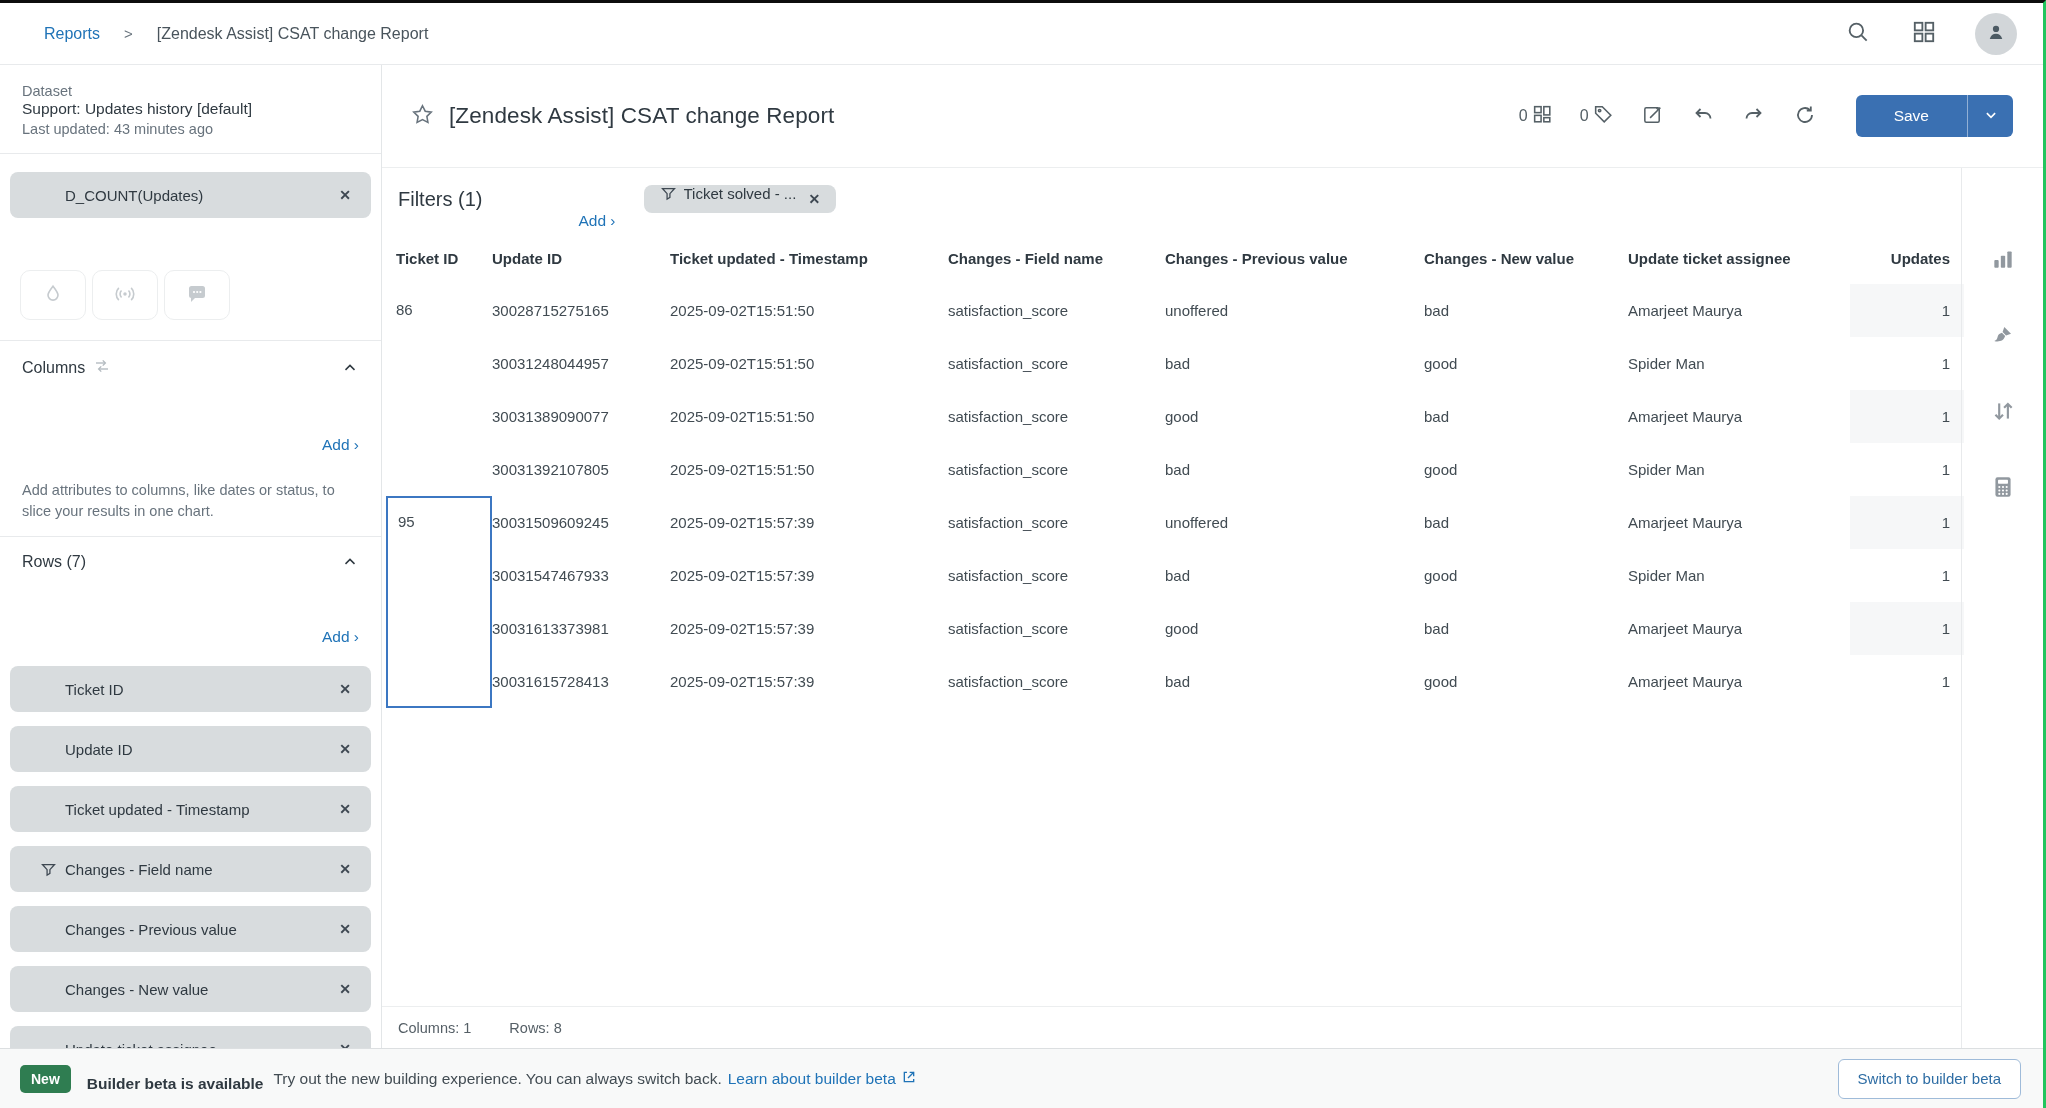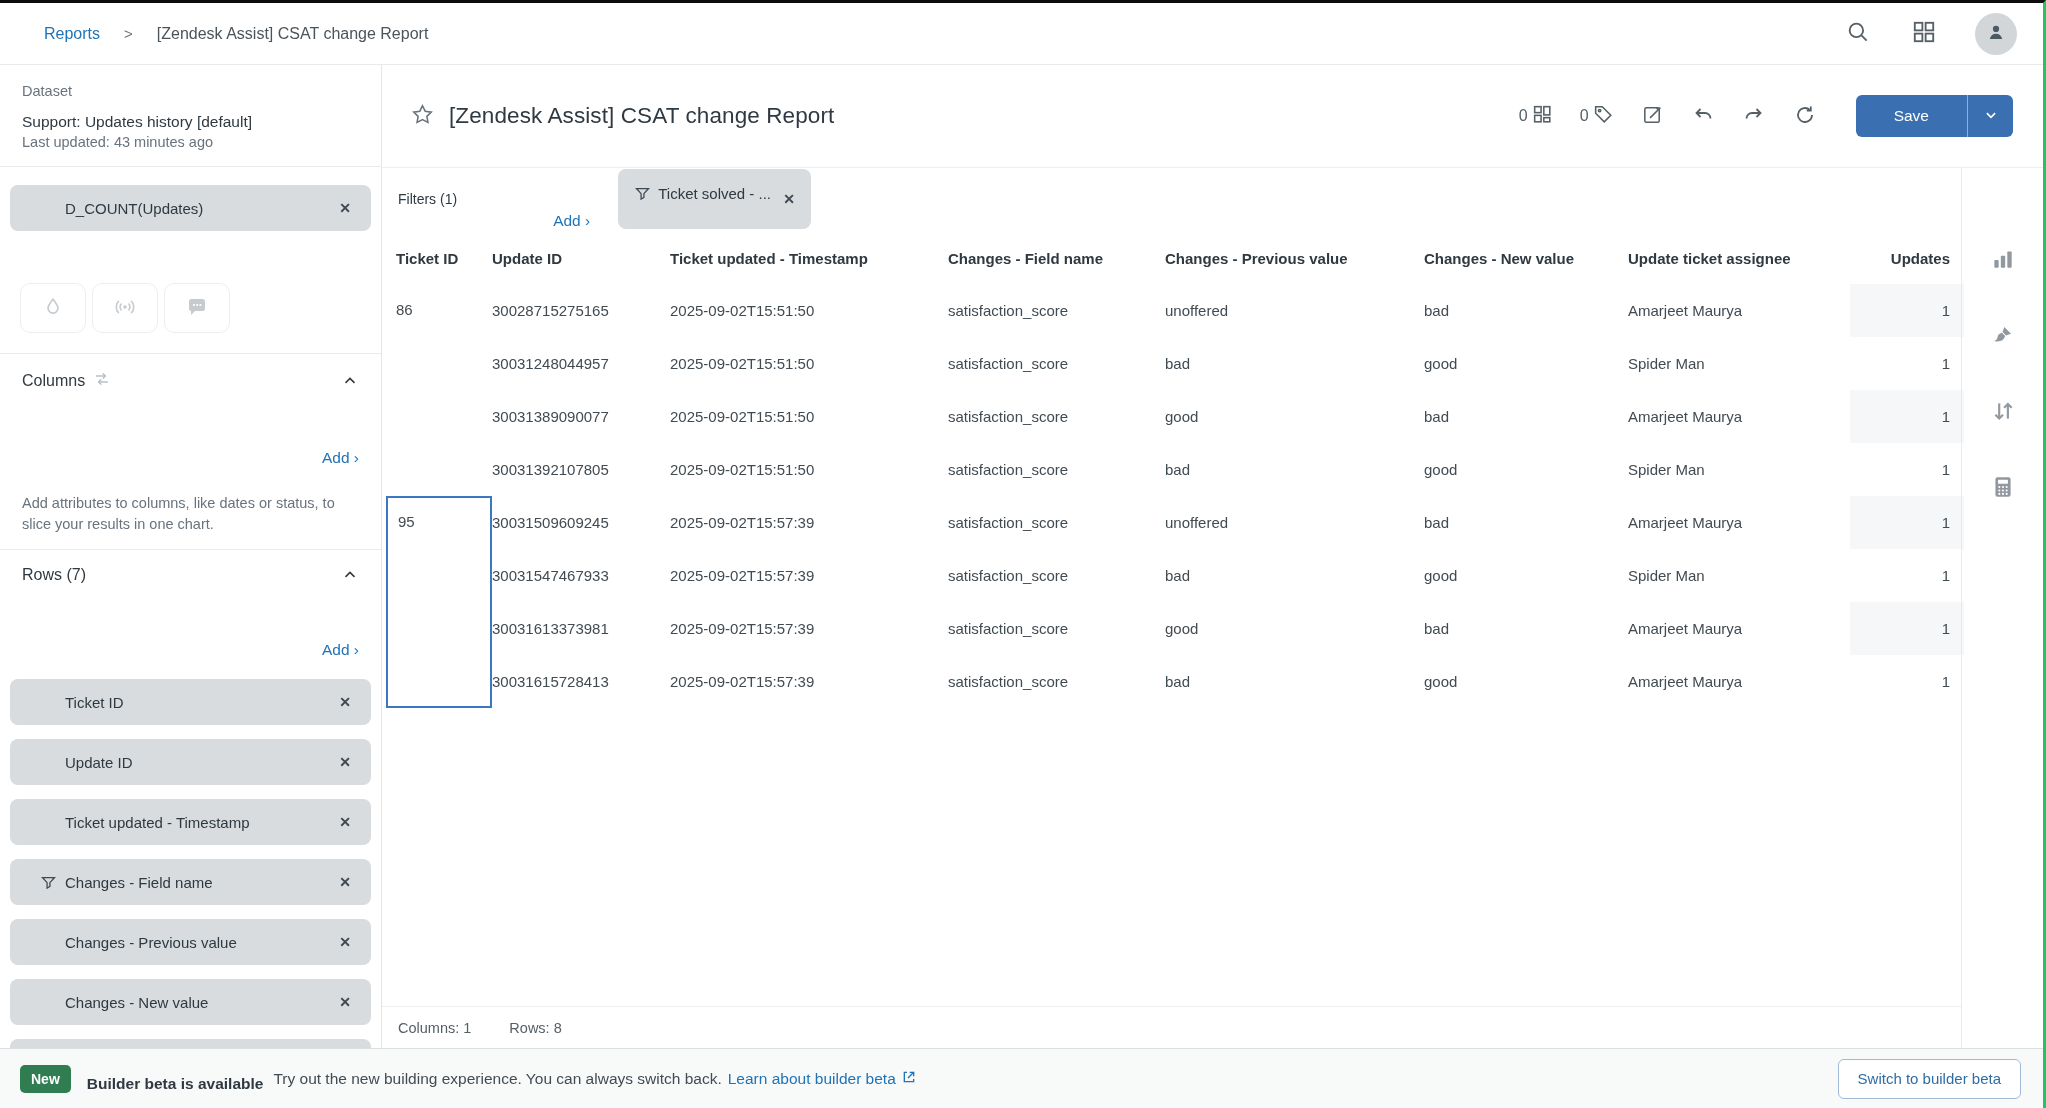--- a/index.html
+++ b/index.html
@@ -18,21 +18,21 @@
   .icon-btn { background:none; border:none; cursor:pointer; display:flex; align-items:center; justify-content:center; padding:2px; }
   .avatar { width:42px; height:42px; border-radius:50%; background:#d2d6d9; display:flex; align-items:center; justify-content:center; cursor:pointer; }
 
   
   .middle { flex:1 1 auto; display:flex; min-height:0; }
   .sidebar { width:382px; flex:0 0 382px; border-right:1px solid #e3e6e8; background:#fff; overflow:hidden; }
   .content { flex:1 1 auto; display:flex; flex-direction:column; min-width:0; }
 
   
   .dataset { padding:18px 22px 16px 22px; }
-  .ds-label { font-size:14.5px; color:#68737d; margin-bottom:14px; }
+  .ds-label { font-size:14.5px; color:#68737d; margin-bottom:1px; }
   .ds-name { font-size:15.5px; color:#2f3941; margin-bottom:3px; }
   .ds-updated { font-size:14.5px; color:#68737d; }
   .sb-divider { border-top:1px solid #e8eaec; }
   .metric-wrap { padding:18px 10px 10px 10px; }
   .chip { position:relative; background:#d8dcde; border-radius:8px; height:46px; display:flex; align-items:center;
           padding:0 44px 0 30px; margin-bottom:16px; cursor:pointer; }
   .chip-icon { width:25px; display:flex; align-items:center; }
   .chip-label { font-size:15px; color:#2f3941; white-space:nowrap; overflow:hidden; }
   .chip-close { position:absolute; right:20px; top:50%; transform:translateY(-50%); border:none; background:none;
                 font-size:14px; font-weight:bold; color:#3e4852; cursor:pointer; line-height:1; }
@@ -63,23 +63,23 @@
                 display:flex; align-items:center; justify-content:center; }
 
   
   .content-body { flex:1 1 auto; display:flex; min-height:0; }
   .panel { flex:1 1 auto; display:flex; flex-direction:column; min-width:0; }
   .rail { width:82px; flex:0 0 82px; border-left:1px solid #e8eaec; display:flex; flex-direction:column;
           align-items:center; padding-top:76px; gap:43px; }
   .rail .icon-btn { opacity:.95; }
 
   .filters-row { height:62px; flex:0 0 62px; display:flex; align-items:center; padding-left:16px; }
-  .filters-label { font-size:14px; color:#2f3941; }
+  .filters-label { font-size:20px; color:#2f3941; }
   .filters-row .add-link { margin-left:96px; }
-  .filter-chip { height:60px; margin:0 0 0 28px; padding:0 40px 12px 16px; }
+  .filter-chip { height:28px; margin:0 0 0 28px; padding:0 40px 12px 16px; }
   .filter-chip .chip-icon { width:24px; }
   .filter-chip .chip-close { right:16px; }
   .filter-chip { background:#d8dcde; border-radius:8px; }
 
   
   .table-wrap { flex:1 1 auto; padding:12px 0 0 14px; min-height:0; }
   .grid { display:grid; grid-template-columns:96px 178px 278px 217px 259px 204px 222px 114px;
           grid-template-rows:42px repeat(8,53px); }
   .th { font-size:15px; font-weight:bold; color:#2f3941; display:flex; align-items:flex-start; padding-top:8px; }
   .th.num { justify-content:flex-end; padding-right:14px; }

